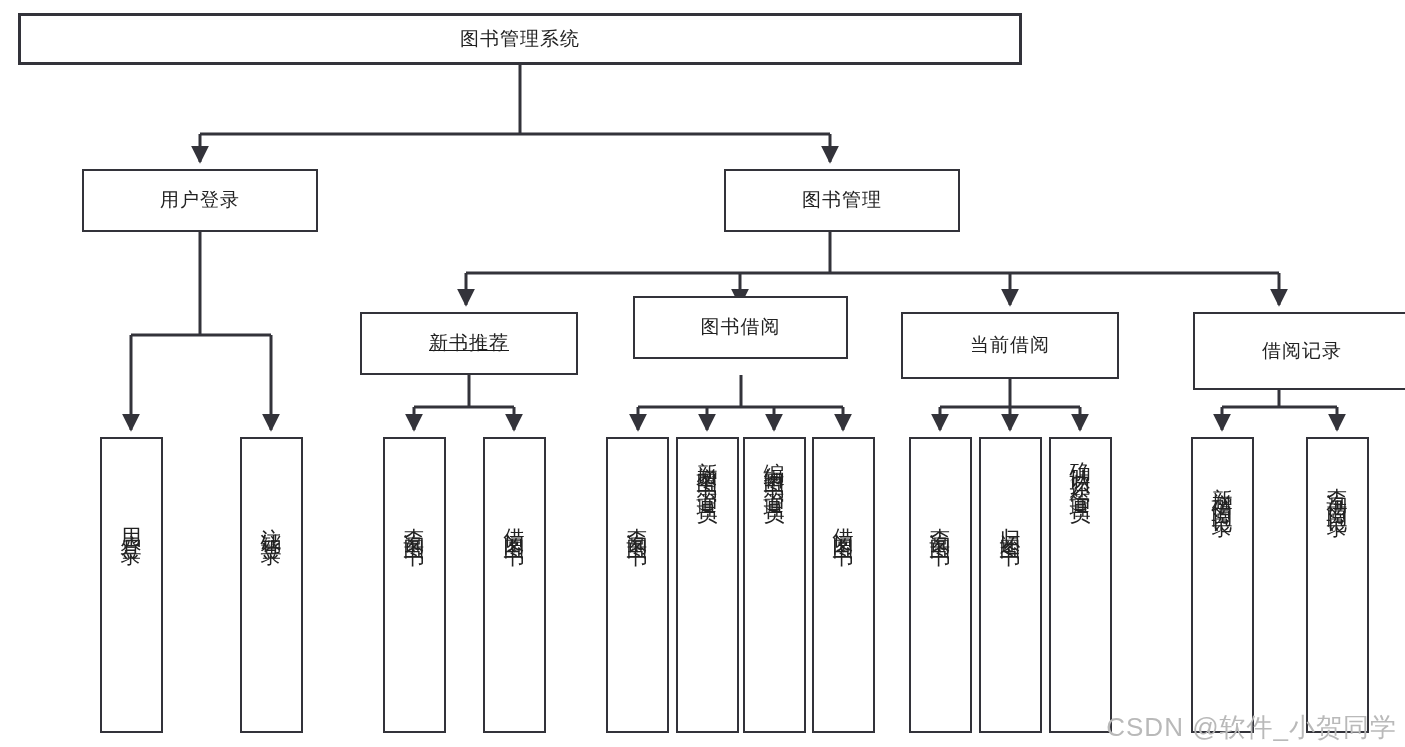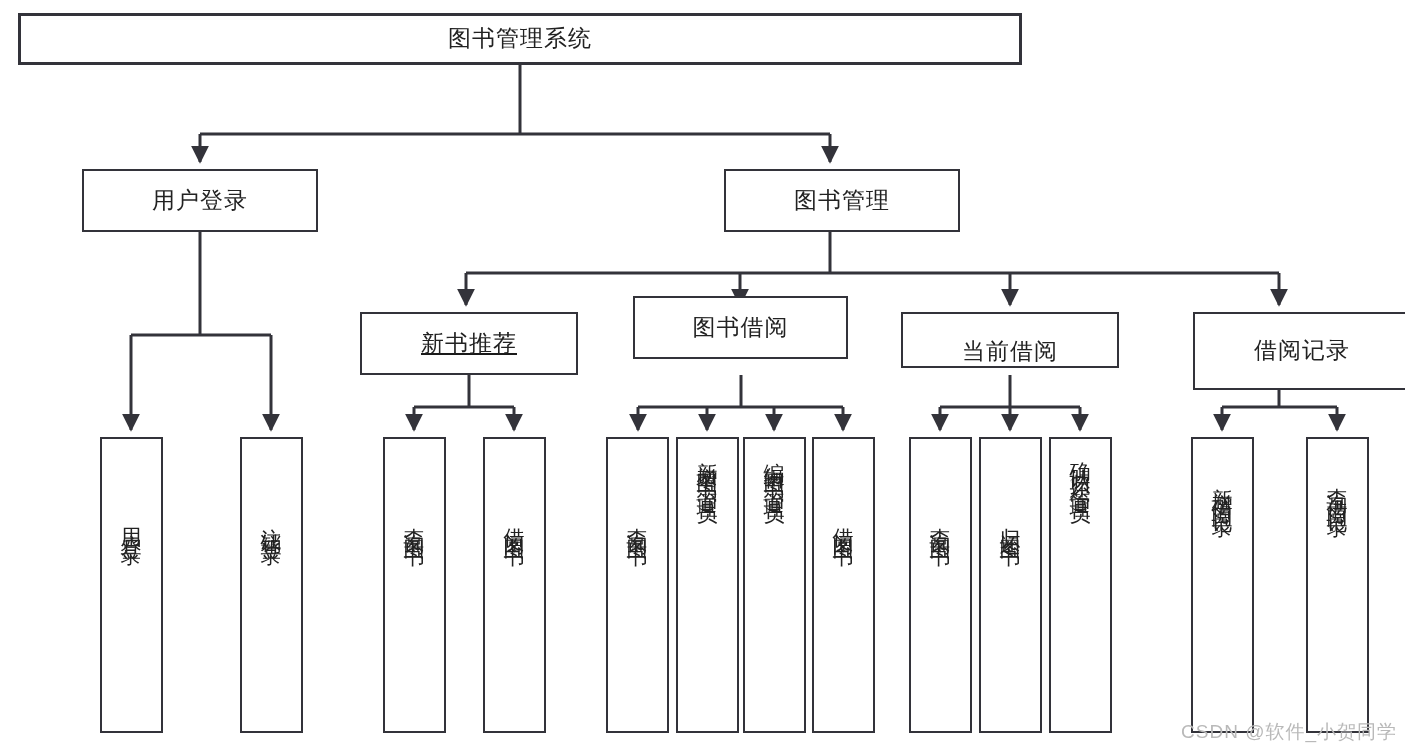--- a/index.html
+++ b/index.html
@@ -19,21 +19,21 @@
     box-sizing:border-box;
     background:#ffffff;
     border:2px solid #33333a;
     display:flex;
     align-items:center;
     justify-content:center;
     color:#1a1a1a;
   }
   .node-box.root{border-width:3px;}
   .node-label-h{
-    font-size:23px;
+    font-size:19px;
     letter-spacing:1px;
     line-height:1.2;
     white-space:nowrap;
     color:#222222;
   }
   .node-box.leaf{
     align-items:flex-start;
     justify-content:center;
     padding-top:6px;
   }
@@ -44,21 +44,21 @@
     letter-spacing:6px;
     line-height:1.0;
     color:#222222;
     white-space:nowrap;
     display:block;
   }
   .watermark{
     position:absolute;
     right:8px;
     bottom:2px;
-    font-size:19px;
+    font-size:26px;
     color:#b9b9b9;
     letter-spacing:1px;
     white-space:nowrap;
     pointer-events:none;
     user-select:none;
   }
 </style>
 </head>
 <body>
 
@@ -124,21 +124,21 @@
   <div class="node-box" style="left:712px;top:169px;width:236px;height:63px;margin-left:12px;">
     <span class="node-label-h">图书管理</span>
   </div>
 
   <div class="node-box" style="left:360px;top:312px;width:218px;height:63px;text-decoration:underline;">
     <span class="node-label-h">新书推荐</span>
   </div>
   <div class="node-box" style="left:633px;top:296px;width:215px;height:63px;">
     <span class="node-label-h">图书借阅</span>
   </div>
-  <div class="node-box" style="left:901px;top:312px;width:218px;height:56px;align-items:flex-end;">
+  <div class="node-box" style="left:901px;top:312px;width:218px;height:67px;">
     <span class="node-label-h">当前借阅</span>
   </div>
   <div class="node-box" style="left:1193px;top:312px;width:218px;height:78px;">
     <span class="node-label-h">借阅记录</span>
   </div>
 
   <div class="node-box leaf" style="left:100px;top:437px;width:63px;height:296px;padding-top:72px;">
     <span class="node-label-v">用户登录</span>
   </div>
   <div class="node-box leaf" style="left:240px;top:437px;width:63px;height:296px;padding-top:72px;">

